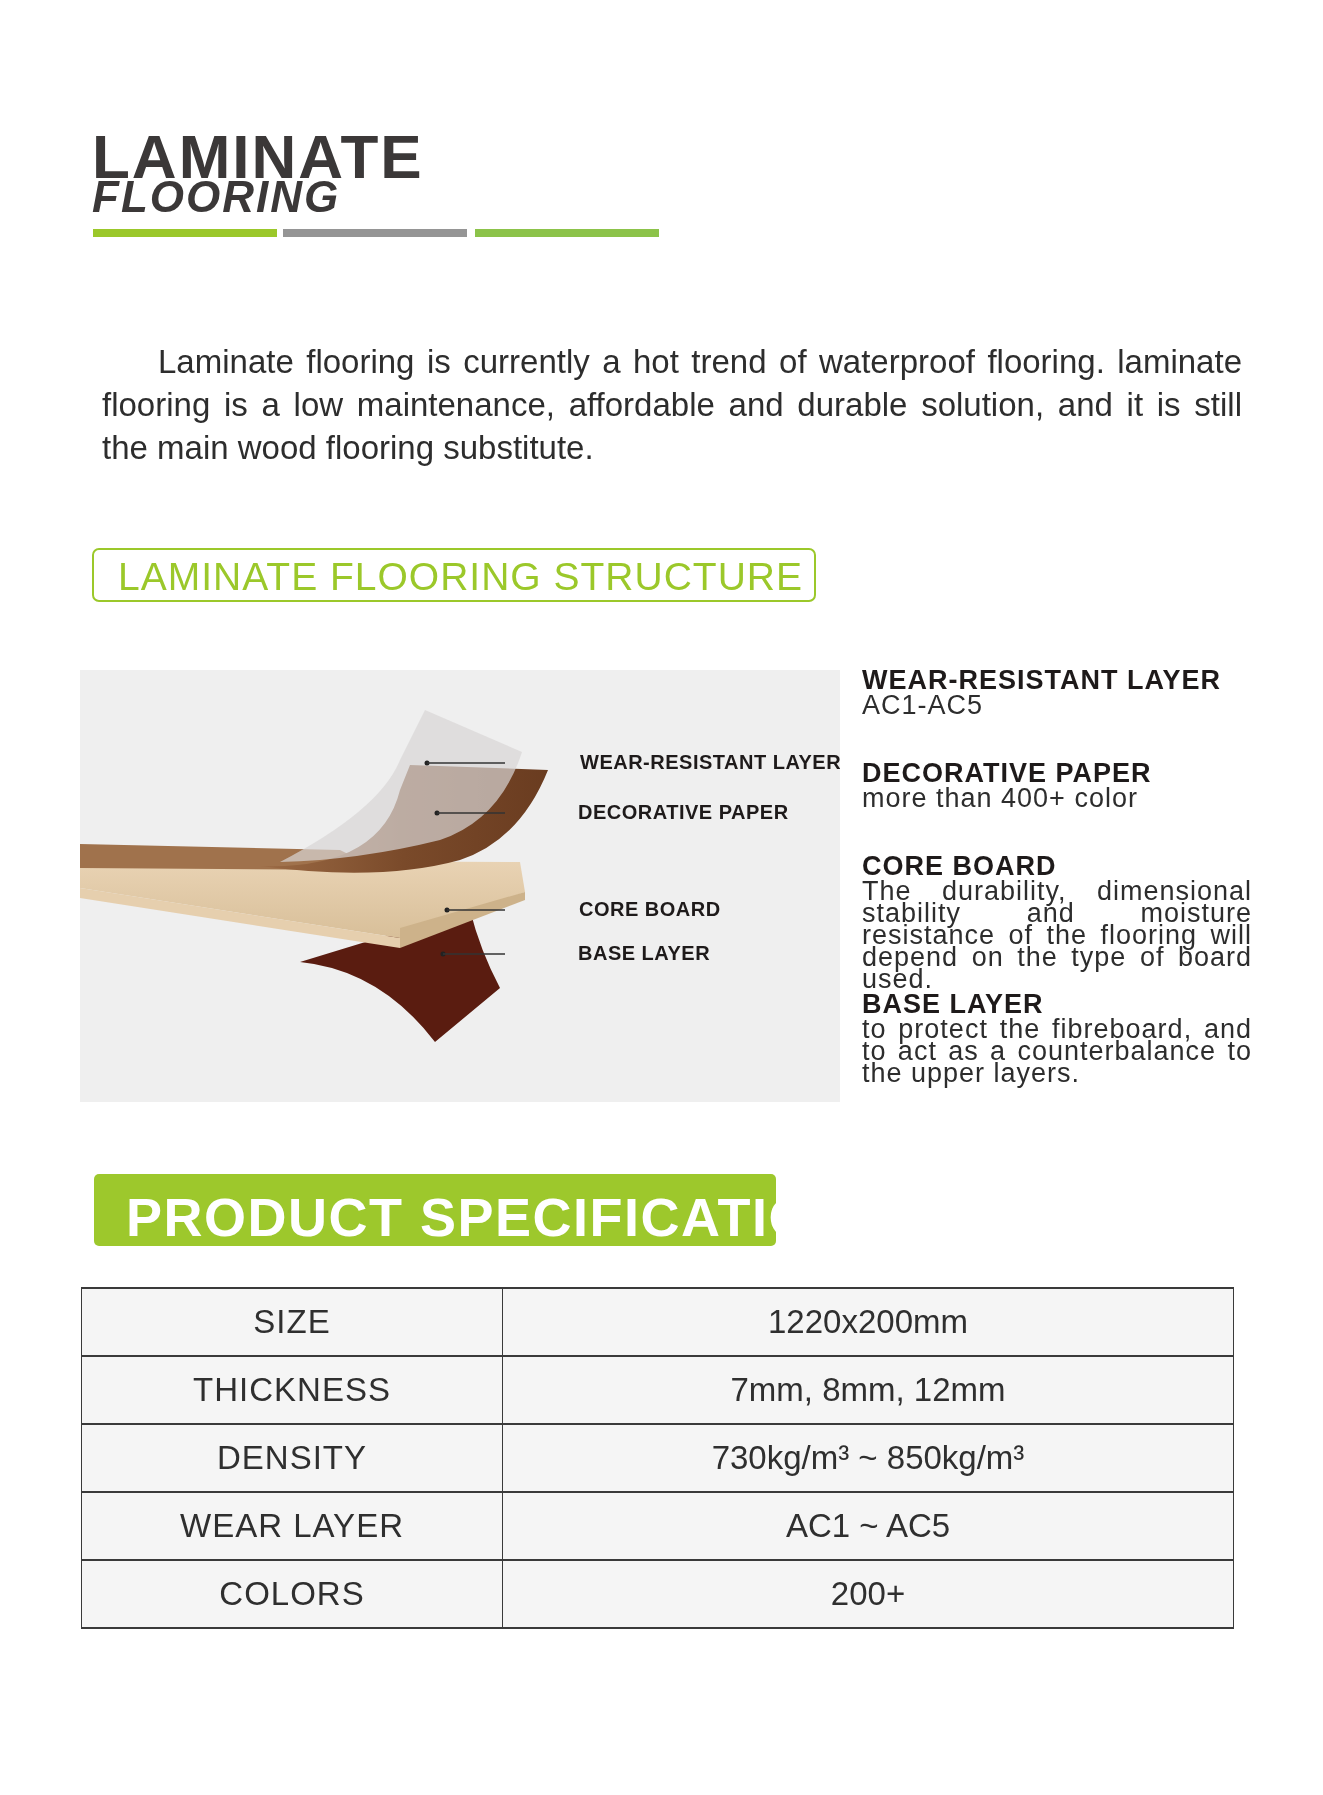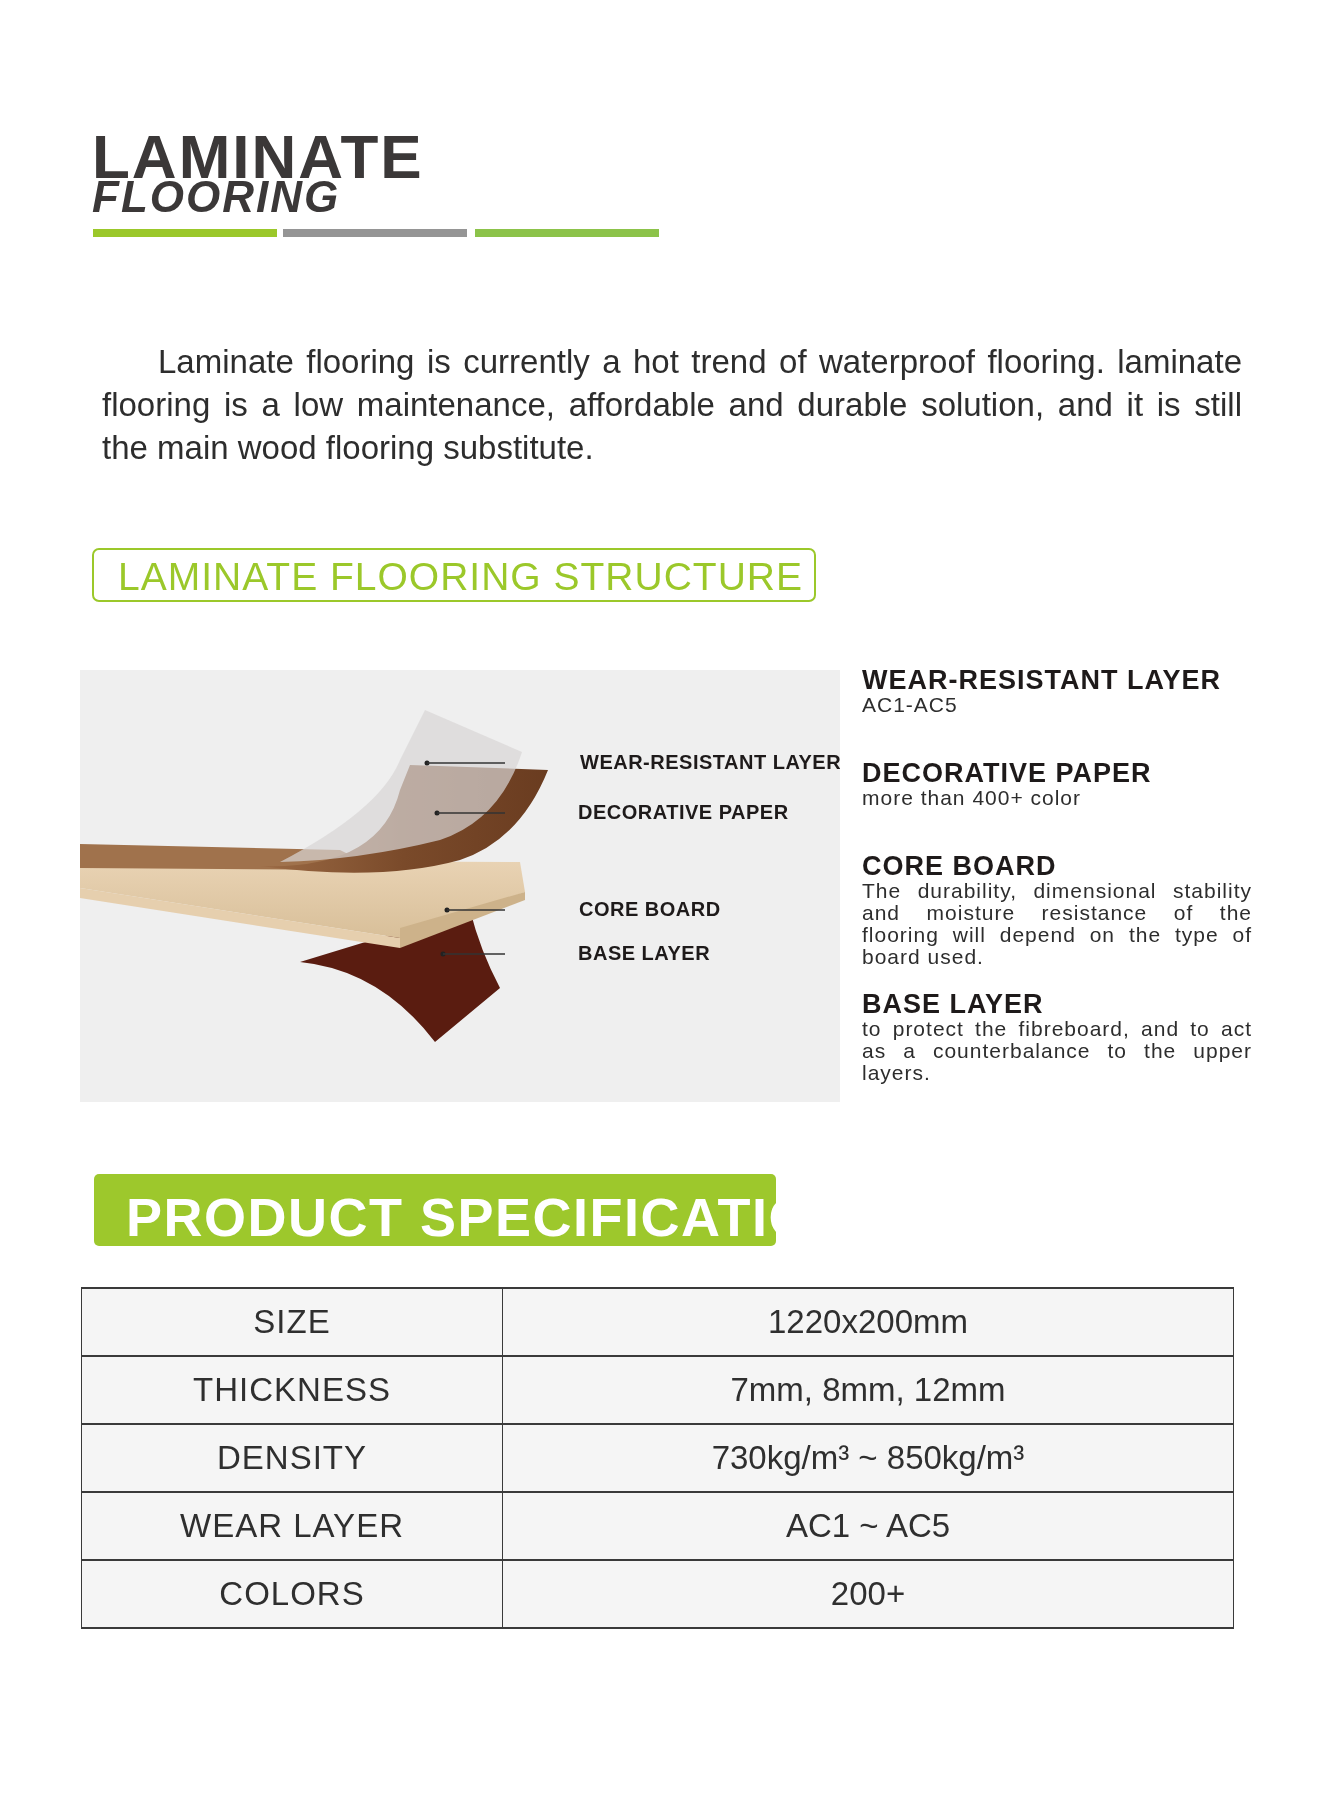--- a/index.html
+++ b/index.html
@@ -11,21 +11,21 @@
   .bar2{left:283px;background:#959595;}
   .bar3{left:475px;background:#8cc34a;}
   .intro{position:absolute;left:86px;top:324px;width:1140px;font-size:33px;line-height:43px;color:#2d2d2d;text-align:justify;text-indent:56px;font-weight:300;}
   .structure-box{position:absolute;left:92px;top:548px;width:724px;height:54px;border:2px solid #9bc82a;border-radius:7px;box-sizing:border-box;}
   .structure-title{position:absolute;left:24px;top:6px;font-size:39px;color:#9bc82a;letter-spacing:1px;white-space:nowrap;line-height:1.1;}
   .diagram{position:absolute;left:80px;top:670px;width:760px;height:432px;background:#efefef;overflow:hidden;}
   .diagram svg{position:absolute;left:0;top:0;}
   .diagram-label{position:absolute;font-size:20px;font-weight:bold;color:#1e1a1a;letter-spacing:0.5px;white-space:nowrap;}
   .layer-desc{position:absolute;left:862px;width:390px;}
   .layer-head{font-size:27px;font-weight:bold;color:#1e1a1a;letter-spacing:1px;line-height:28px;}
-  .layer-text{font-size:21px;color:#2d2d2d;line-height:22px;text-align:justify;letter-spacing:1px;}
+  .layer-text{font-size:27px;color:#2d2d2d;line-height:22px;text-align:justify;letter-spacing:1px;}
   .spec-banner{position:absolute;left:94px;top:1174px;width:682px;height:72px;background:#9dc82c;border-radius:5px;}
   .spec-title{position:absolute;left:32px;top:12px;font-size:54px;font-weight:bold;color:#ffffff;letter-spacing:1.5px;white-space:nowrap;}
   table.spec{position:absolute;left:81px;top:1287px;width:1153px;border-collapse:collapse;background:#f5f5f5;}
   table.spec td{border:1px solid #3a3a3a;height:66px;text-align:center;font-size:33px;color:#2f2f2f;font-weight:300;padding:0;}
   table.spec tr{border-top:2px solid #3a3a3a;border-bottom:2px solid #3a3a3a;}
   table.spec td.k{width:420px;letter-spacing:1px;}
 </style>
 </head>
 <body>
 

